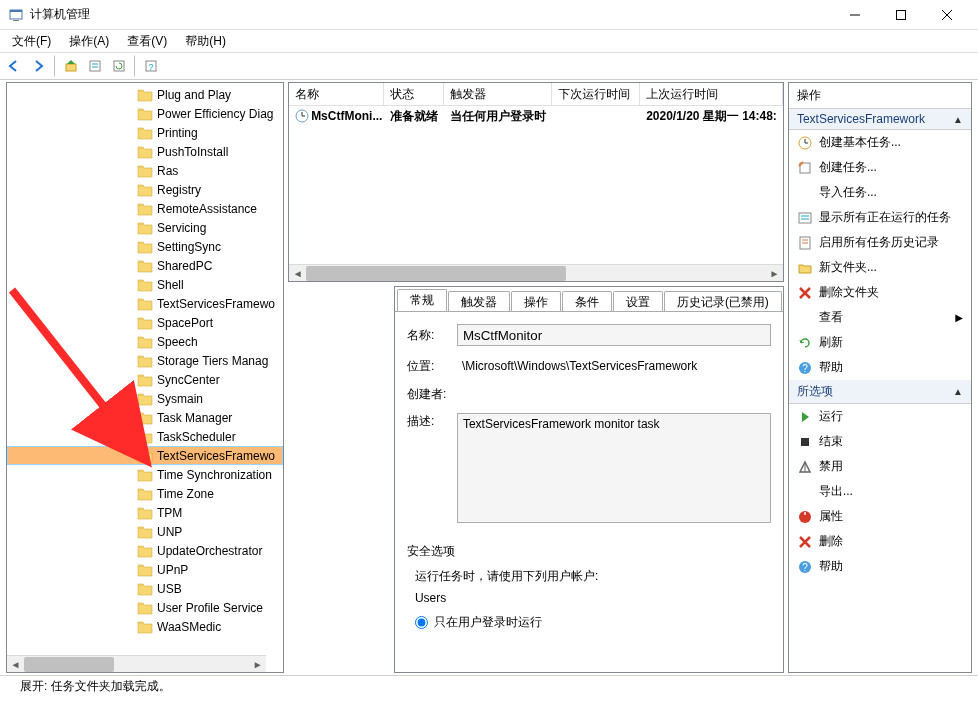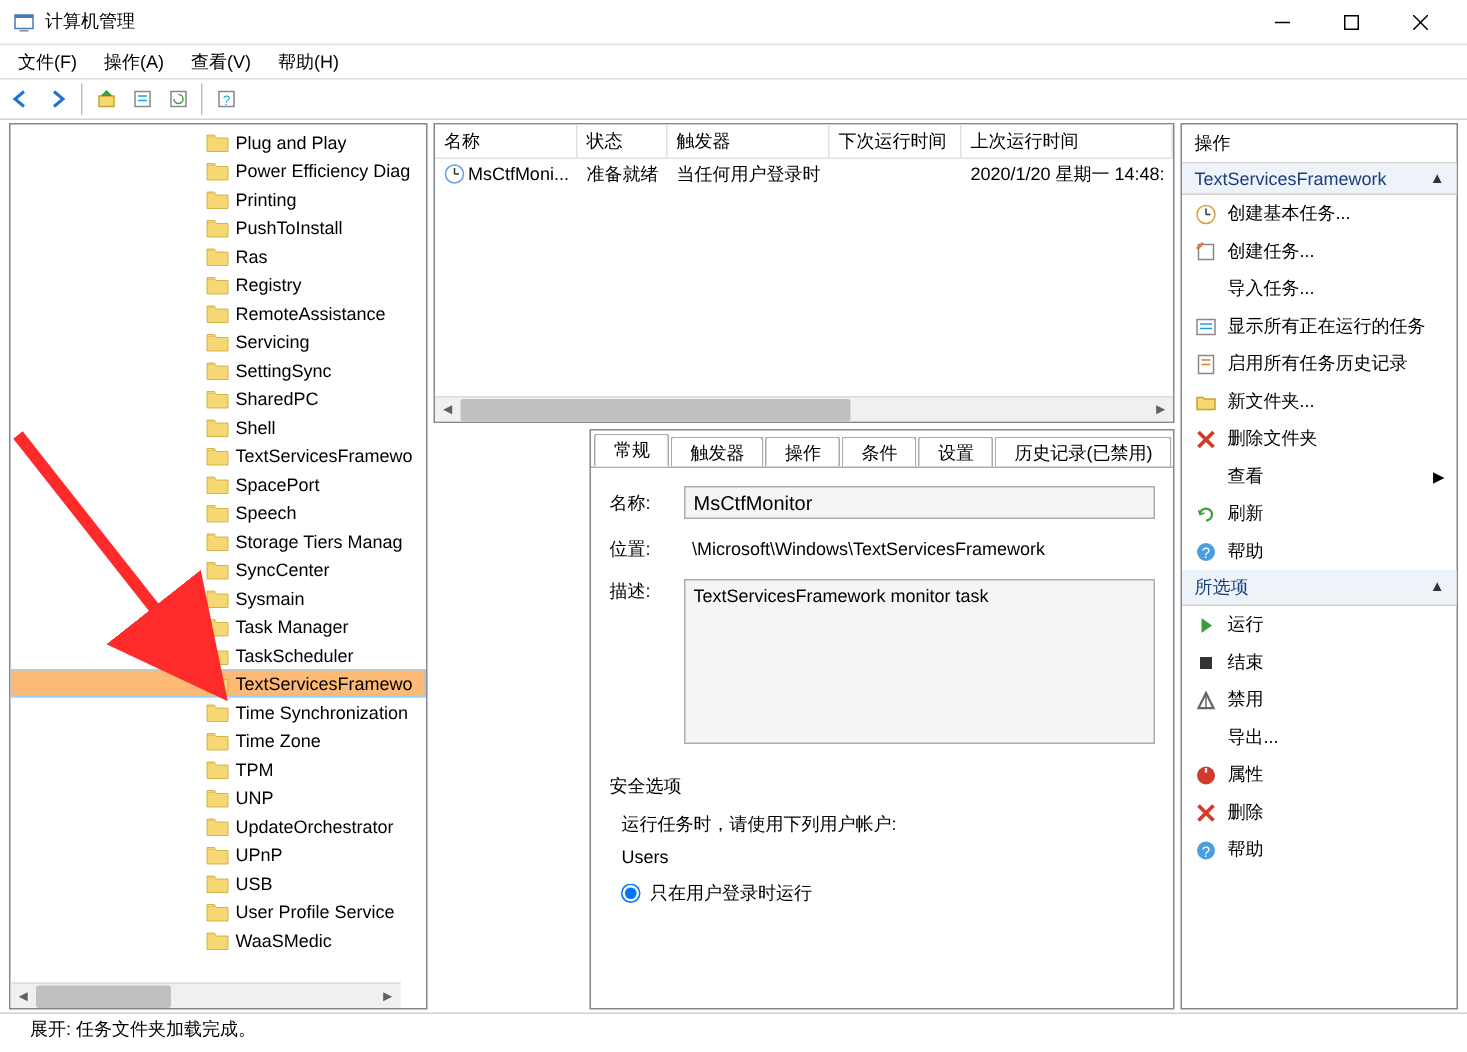--- a/index.html
+++ b/index.html
@@ -19,21 +19,21 @@
 .tree-scroll { overflow-y: auto; overflow-x: auto; height: 100%; }
 .tree { padding: 2px 0; }
 .tree-item { display: flex; align-items: center; height: 19px; padding-left: 130px; cursor: pointer; white-space: nowrap; }
 .tree-item.selected { background: #fdba74; border: 1px solid #99d1ff; padding-left: 129px; height: 19px; }
 .folder-icon { width: 16px; height: 14px; margin-right: 4px; flex-shrink: 0; }
 .center-pane { flex: 1; display: flex; flex-direction: column; margin: 2px; align-items: flex-end; }
 .task-list { height: 200px; border: 1px solid #828790; overflow: hidden; margin-bottom: 4px; display: flex; flex-direction: column; }
 .task-header { display: flex; height: 23px; background: #fff; border-bottom: 1px solid #e0e0e0; }
 .task-header .col { padding: 3px 6px; border-right: 1px solid #e0e0e0; cursor: pointer; overflow: hidden; }
 .task-rows { flex: 1; overflow: auto; }
-.task-row { display: flex; height: 20px; align-items: center; cursor: pointer; }
+.task-row { display: flex; height: 20px; align-items: center; cursor: pointer; font-weight: bold; }
 .task-row .cell { padding: 0 6px; overflow: hidden; white-space: nowrap; }
 .clock-icon { width: 14px; height: 14px; margin-right: 2px; vertical-align: middle; }
 .task-detail { flex: 1; border: 1px solid #828790; overflow: hidden; display: flex; flex-direction: column; }
 .tabs { display: flex; height: 24px; padding-left: 2px; padding-top: 2px; }
 .tab { padding: 2px 12px; border: 1px solid #ababab; border-bottom: none; margin-right: 1px; cursor: pointer; background: #fff; border-radius: 2px 2px 0 0; }
 .tab.active { background: #fff; position: relative; z-index: 2; }
 .tab:not(.active) { border-top: 1px solid #ababab; margin-top: 2px; }
 .tab-body { flex: 1; border-top: 1px solid #ababab; padding: 12px; overflow: auto; }
 .form-row { display: flex; align-items: center; margin-bottom: 10px; }
 .form-label { width: 50px; }
@@ -397,20 +397,24 @@
       </div>
       <div class="tab-body">
         <div class="form-row">
           <div class="form-label">名称:</div>
           <input class="form-input" readonly="" value="MsCtfMonitor" style="">
         </div>
         <div class="form-row">
           <div class="form-label">位置:</div>
           <div class="form-static">\Microsoft\Windows\TextServicesFramework</div>
         </div>
+        <div class="form-row">
+          <div class="form-label">创建者:</div>
+          <div class="form-static"></div>
+        </div>
         <div class="form-row" style="align-items:flex-start">
           <div class="form-label">描述:</div>
           <textarea class="form-textarea" readonly="" style="">TextServicesFramework monitor task</textarea>
         </div>
         <div class="section-title">安全选项</div>
         <div style="padding-left:8px;margin-bottom:6px">运行任务时，请使用下列用户帐户:</div>
         <div style="padding-left:8px;margin-bottom:6px">Users</div>
         <div class="radio-row">
           <input type="radio" checked="" style="">
           <span>只在用户登录时运行</span>

